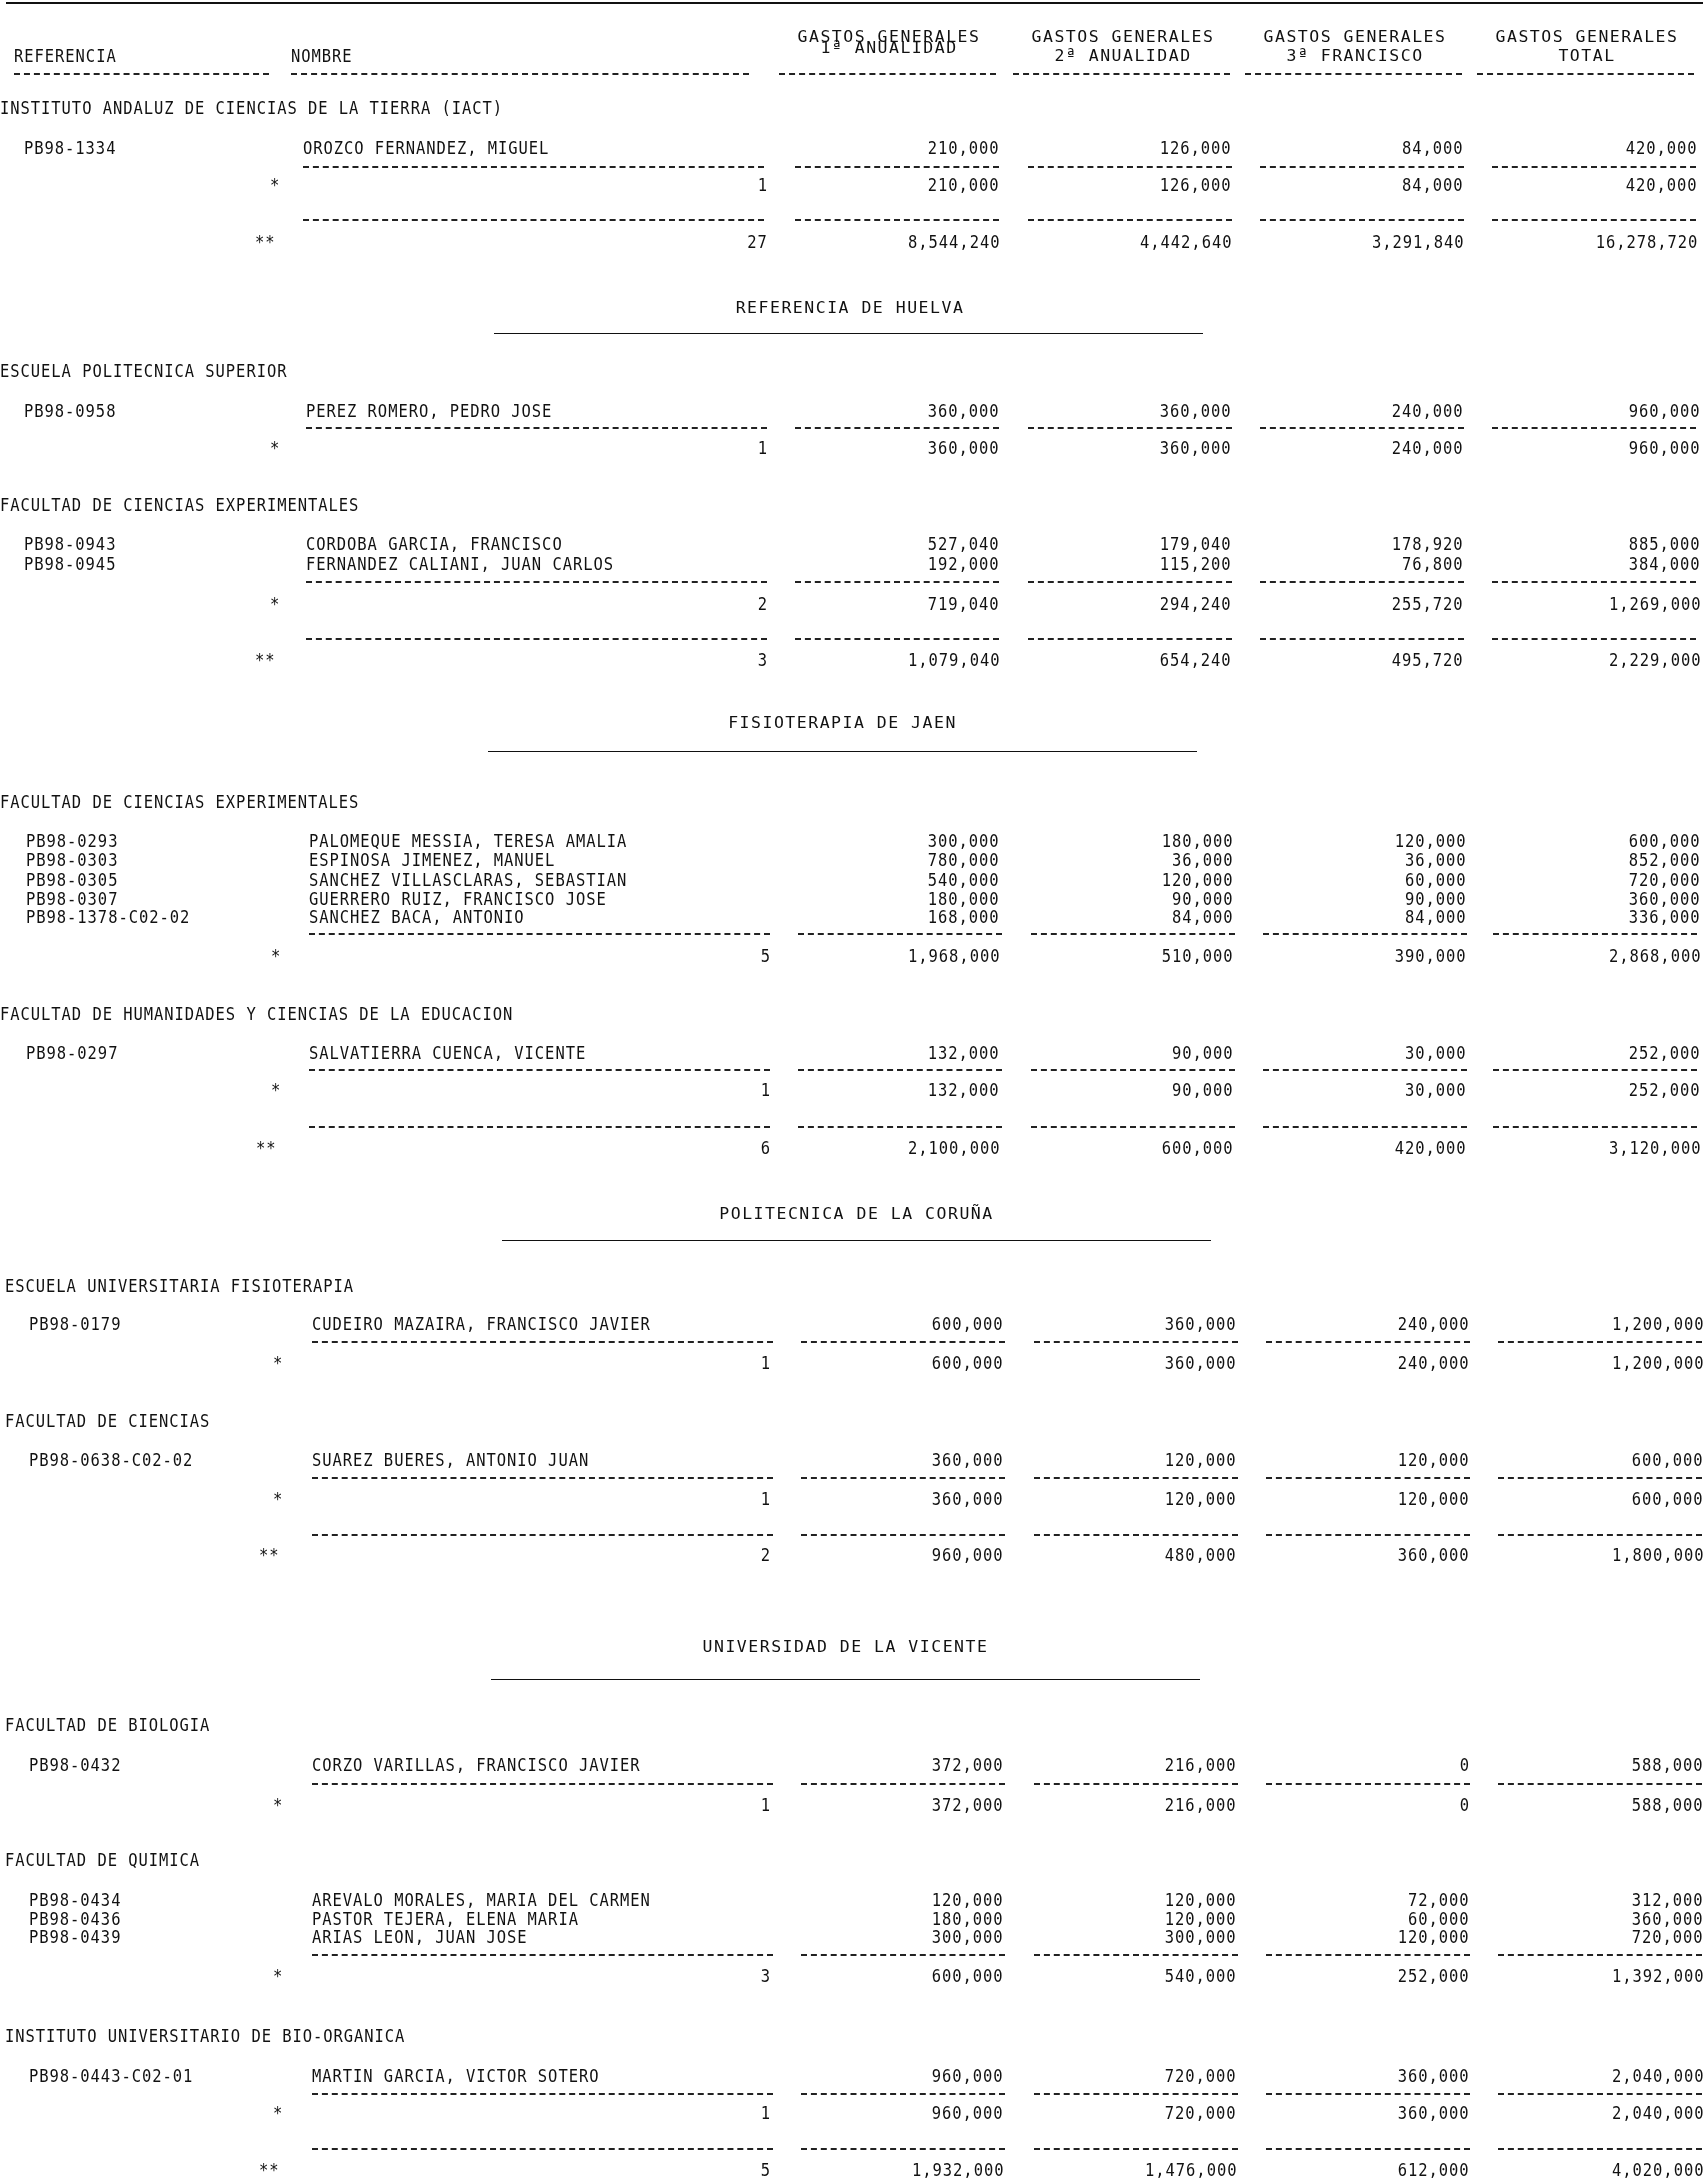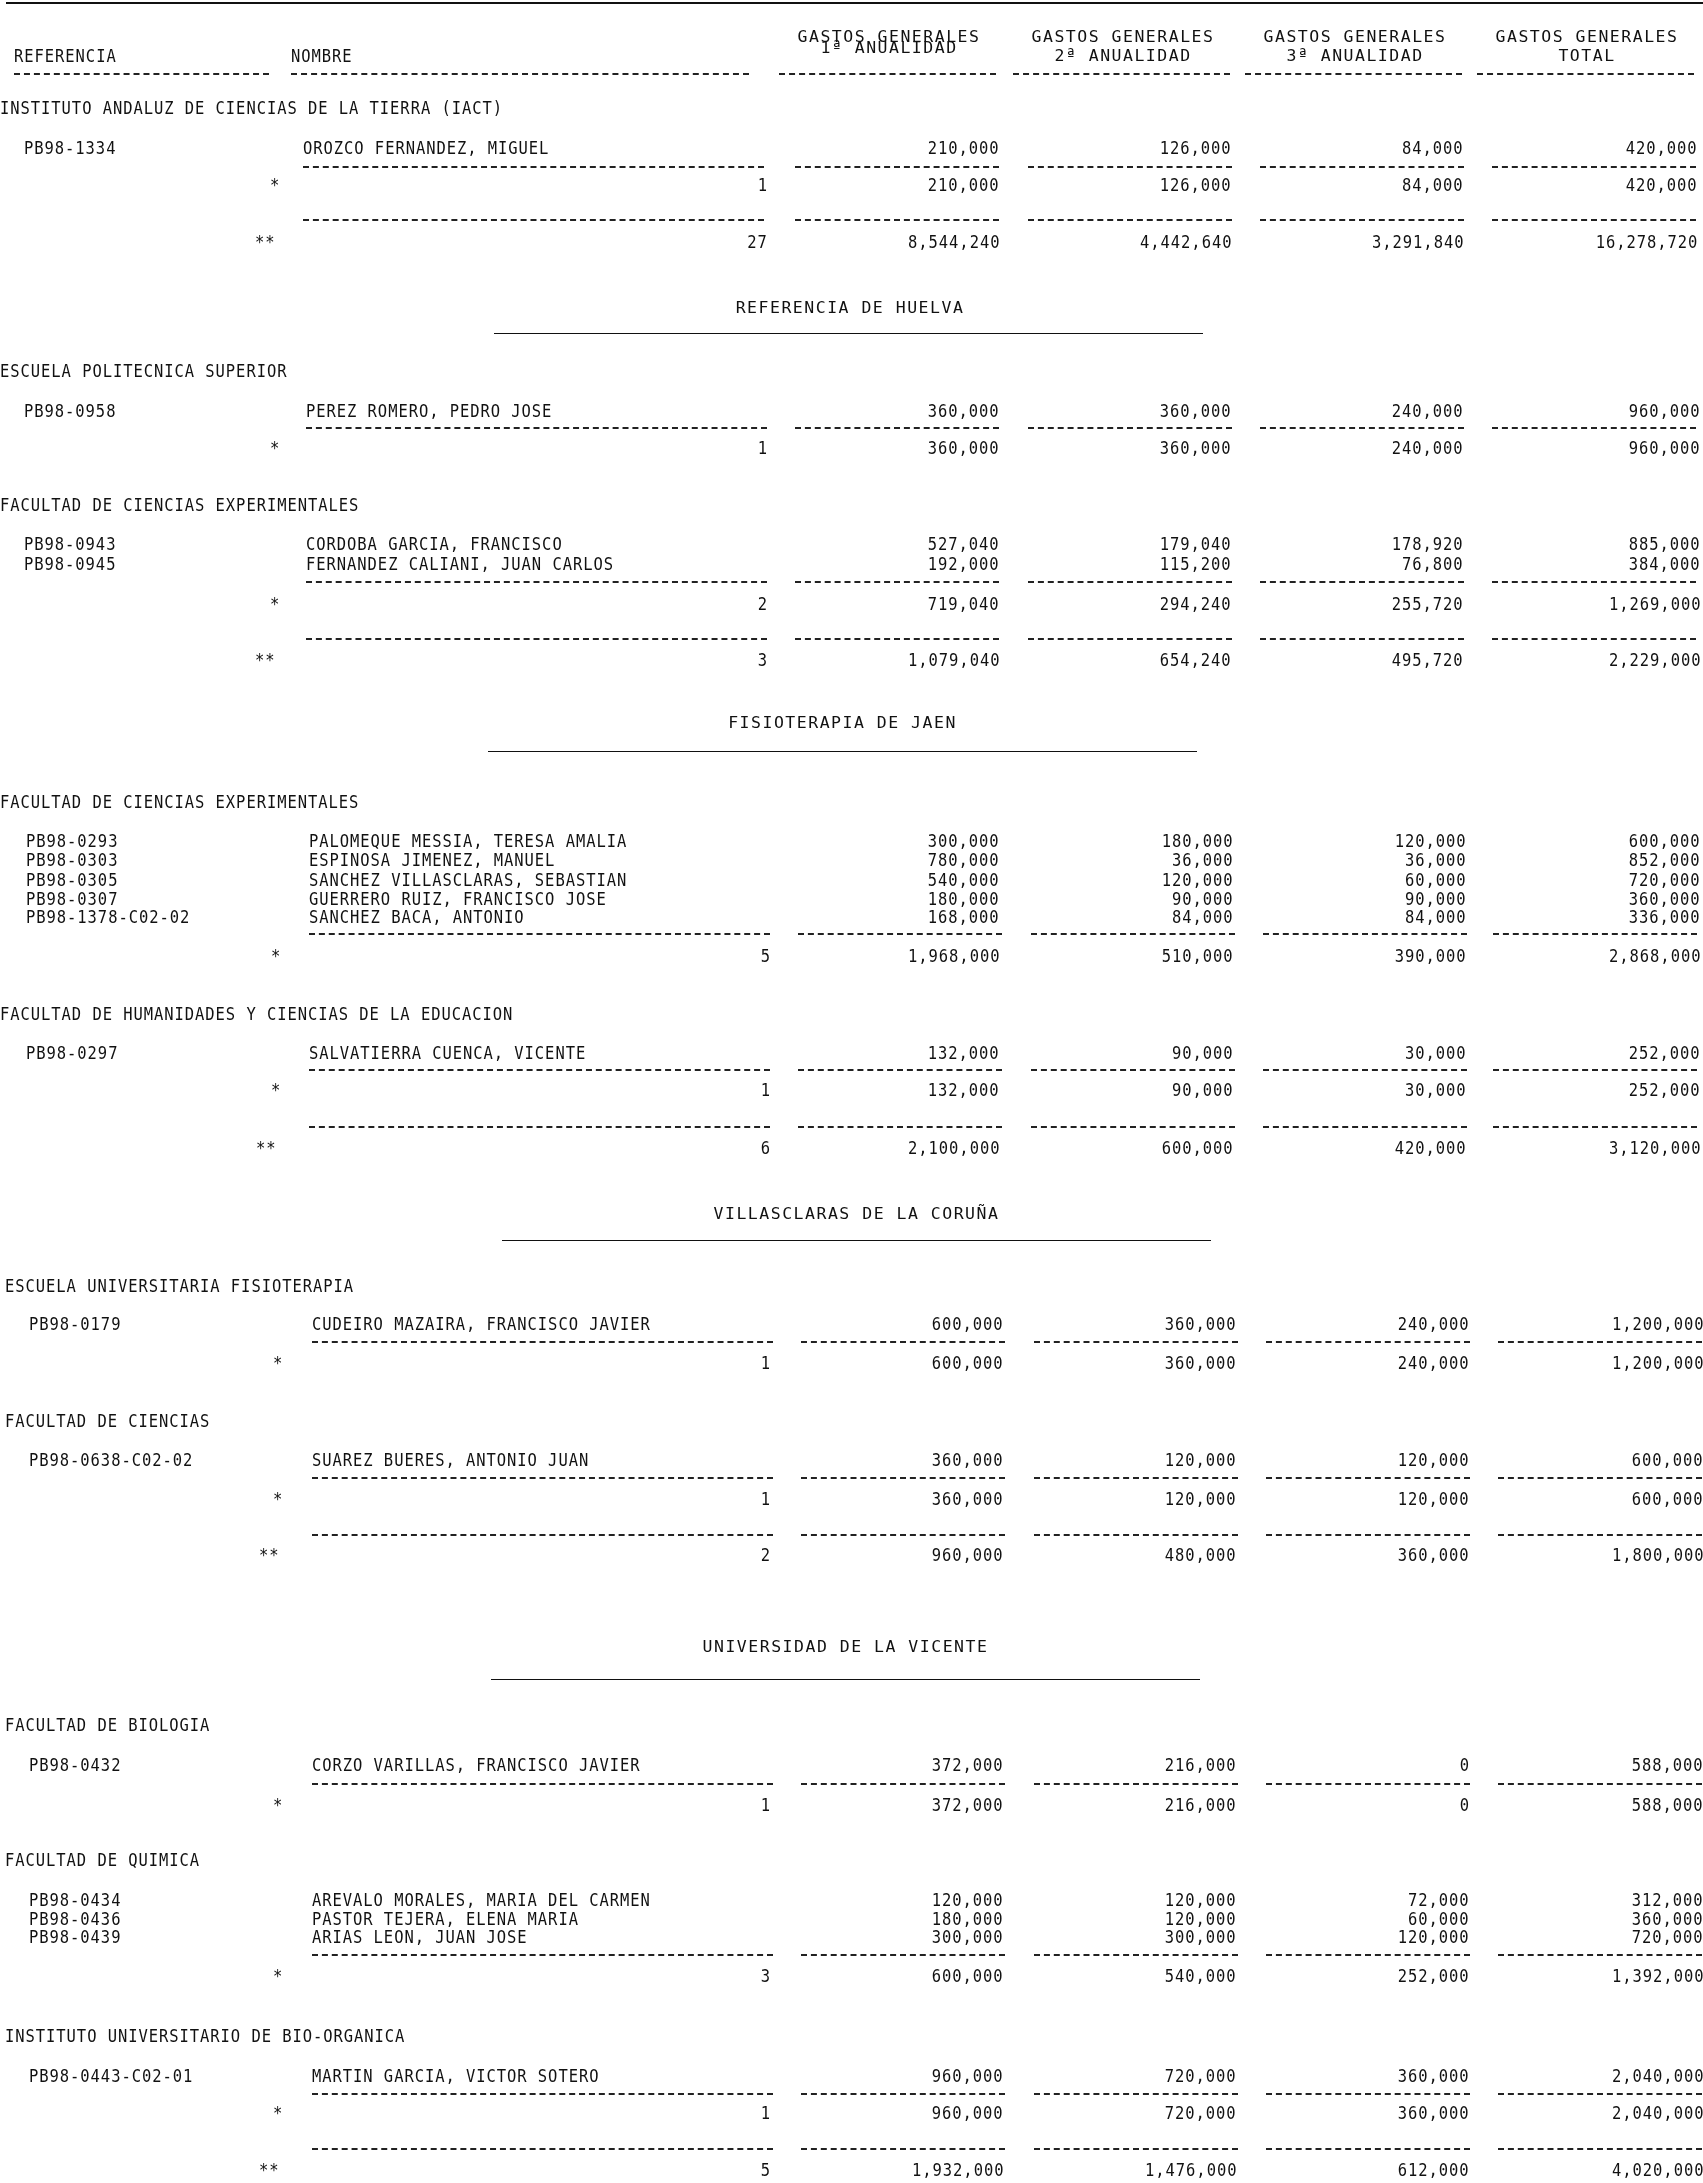--- a/index.html
+++ b/index.html
@@ -18,21 +18,21 @@
 <div class="topline"></div>
 
 <div>
   <div class="t" style="left:13.5px;top:45px">REFERENCIA</div>
   <div class="t" style="left:291px;top:45px">NOMBRE</div>
   <div class="c" style="left:771px;width:236px;top:27px">GASTOS GENERALES</div>
   <div class="c" style="left:771px;width:236px;top:38px">1ª ANUALIDAD</div>
   <div class="c" style="left:1005px;width:236px;top:27px">GASTOS GENERALES</div>
   <div class="c" style="left:1005px;width:236px;top:46px">2ª ANUALIDAD</div>
   <div class="c" style="left:1237px;width:236px;top:27px">GASTOS GENERALES</div>
-  <div class="c" style="left:1237px;width:236px;top:46px">3ª ANUALIDAD</div>
+  <div class="c" style="left:1237px;width:236px;top:46px">3ª FRANCISCO</div>
   <div class="c" style="left:1469px;width:236px;top:27px">GASTOS GENERALES</div>
   <div class="c" style="left:1469px;width:236px;top:46px">TOTAL</div>
   <div class="dash" style="left:13.5px;width:255px;top:73px"></div>
   <div class="dash" style="left:291px;width:458px;top:73px"></div>
   <div class="dash" style="left:779px;width:217px;top:73px"></div>
   <div class="dash" style="left:1013px;width:217px;top:73px"></div>
   <div class="dash" style="left:1245px;width:217px;top:73px"></div>
   <div class="dash" style="left:1477px;width:217px;top:73px"></div>
 </div>
 
@@ -229,21 +229,21 @@
 <div class="dash" style="left:1493px;width:204px;top:1126px"></div>
 <div>
   <div class="t" style="left:256px;top:1137px">**</div>
   <div class="r" style="right:933px;top:1137px">6</div>
   <div class="r" style="right:704px;top:1137px">2,100,000</div>
   <div class="r" style="right:470px;top:1137px">600,000</div>
   <div class="r" style="right:237px;top:1137px">420,000</div>
   <div class="r" style="right:3px;top:1137px">3,120,000</div>
 </div>
 
-<div class="c" style="left:502px;width:709px;top:1204px">VILLASCLARAS DE LA CORUÑA</div>
+<div class="c" style="left:502px;width:709px;top:1204px">POLITECNICA DE LA CORUÑA</div>
 <div class="hline" style="left:502px;width:709px;top:1240px"></div>
 
 <div class="t" style="left:4.5px;top:1275px">ESCUELA UNIVERSITARIA FISIOTERAPIA</div>
 <div>
   <div class="t" style="left:28.5px;top:1313px">PB98-0179</div>
   <div class="t" style="left:312px;top:1313px">CUDEIRO MAZAIRA, FRANCISCO JAVIER</div>
   <div class="r" style="right:700px;top:1313px">600,000</div>
   <div class="r" style="right:467px;top:1313px">360,000</div>
   <div class="r" style="right:234px;top:1313px">240,000</div>
   <div class="r" style="right:0px;top:1313px">1,200,000</div>

